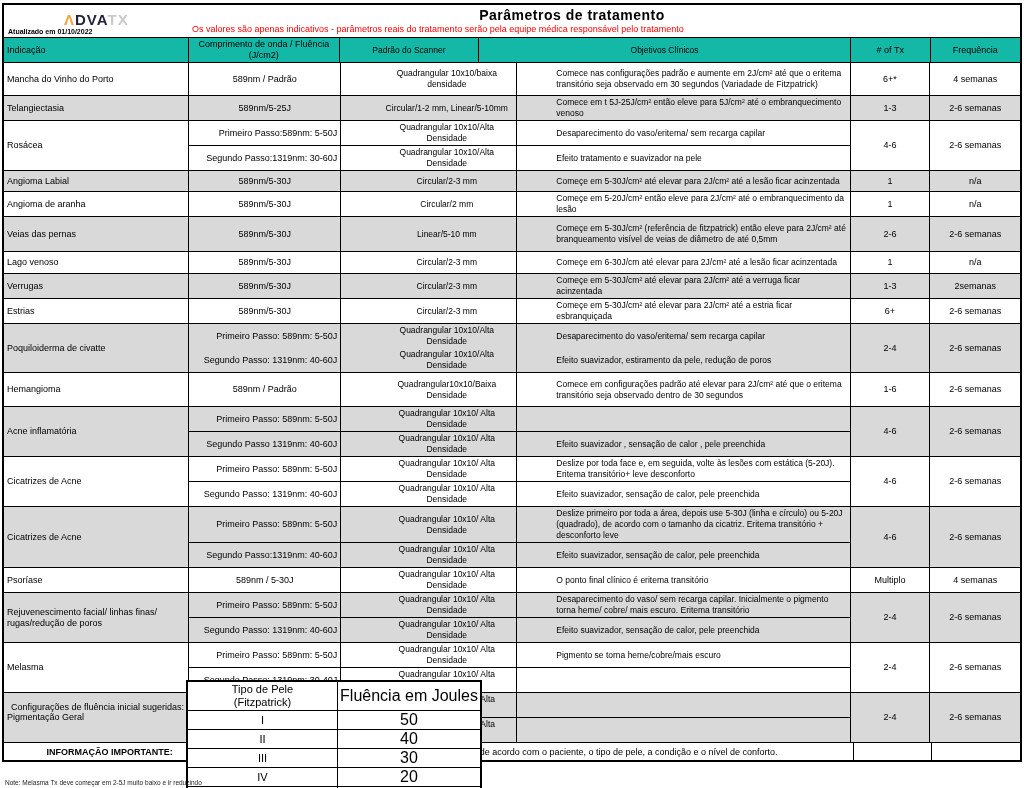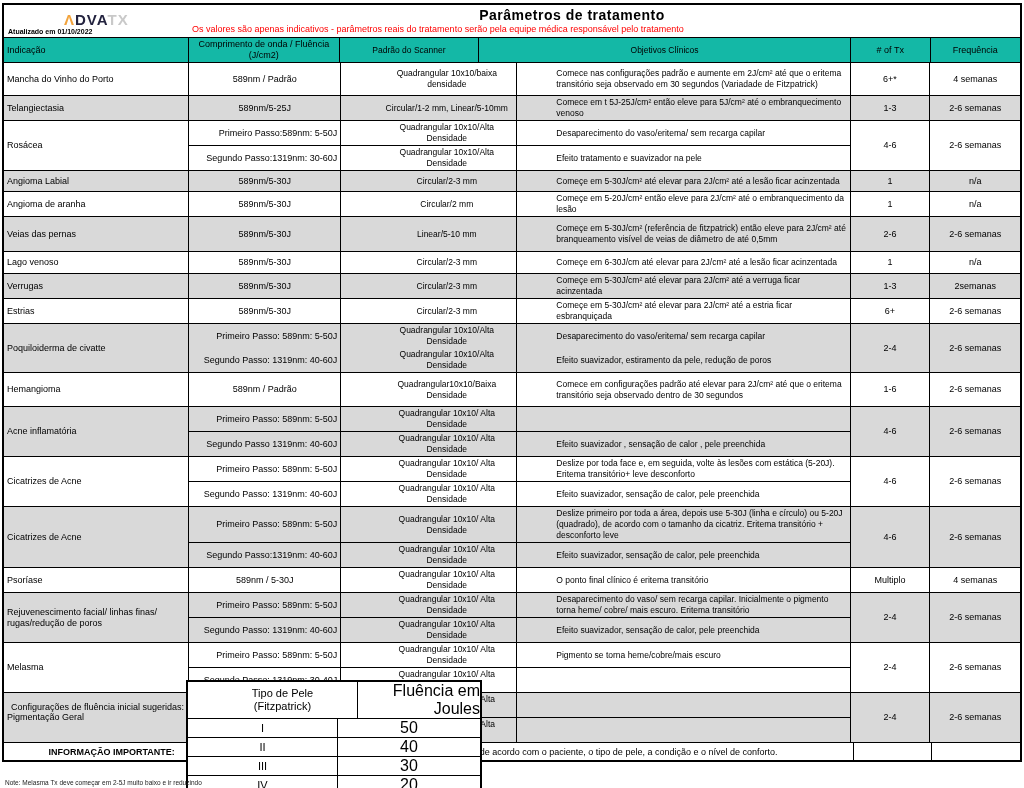--- a/index.html
+++ b/index.html
@@ -37,31 +37,31 @@
   .rows .row:nth-child(3){min-height:38px}  .rows .row:nth-child(4){min-height:21px}
   .rows .row:nth-child(5){min-height:21px}  .rows .row:nth-child(6){min-height:35px}
   .rows .row:nth-child(7){min-height:22px}  .rows .row:nth-child(8){min-height:18px}
   .rows .row:nth-child(9){min-height:19px}  .rows .row:nth-child(10){min-height:47px}
   .rows .row:nth-child(11){min-height:34px} .rows .row:nth-child(12){min-height:34px}
   .rows .row:nth-child(13){min-height:46px} .rows .row:nth-child(14){min-height:50px}
   .rows .row:nth-child(15){min-height:20px} .rows .row:nth-child(16){min-height:44px}
   .rows .row:nth-child(17){min-height:36px} .rows .row:nth-child(18){min-height:45px}
 
   .inforow { display:flex; border-top:1px solid #000; min-height:18px; background:#fff; }
-  .info-label { width:186px; border-right:1px solid #f97316; display:flex; align-items:center; justify-content:center; font-size:9px; font-weight:bold;margin-left:17px; }
+  .info-label { width:186px; border-right:5px solid #f97316; display:flex; align-items:center; justify-content:center; font-size:9px; font-weight:bold;margin-left:17px; }
   .info-text { width:664px; border-right:1px solid #000; display:flex; align-items:center; padding:1px 4px; font-size:9px; }
   .info-sp1 { width:80px; border-right:1px solid #000; }
   .info-sp2 { width:90px; }
 
   
   .bottom { position:absolute; left:0; top:678px; width:1024px; height:104px; }
   .flabel { position:absolute; left:10px; top:24px; width:174px; text-align:right; font-size:9px; }
   .ftable { position:absolute; left:186px; top:2px; width:296px; border:2px solid #000; background:#fff; overflow:hidden; }
   .frow { display:flex; border-top:1px solid #000; min-height:16px; align-items:stretch; }
-  .frow:first-child { border-top:none;margin-left:20px; }
+  .frow:first-child { border-top:none; }
   .fc1 { width:150px; border-right:1px solid #000; display:flex; align-items:center; justify-content:center; text-align:center; font-size:11px; line-height:13px; white-space:pre-line; }
   .fc2 { flex:1; display:flex; align-items:center; justify-content:center; text-align:right; font-size:16px; }
   .fhead { min-height:28px; }
   .fclip { height:6px; overflow:hidden; }
   .fclip .fc1, .fclip .fc2 { align-items:flex-start; line-height:15px; }
   .note { position:absolute; left:5px; bottom:2px; font-size:6.5px; color:#222; }
 </style>
 </head>
 <body>
 

